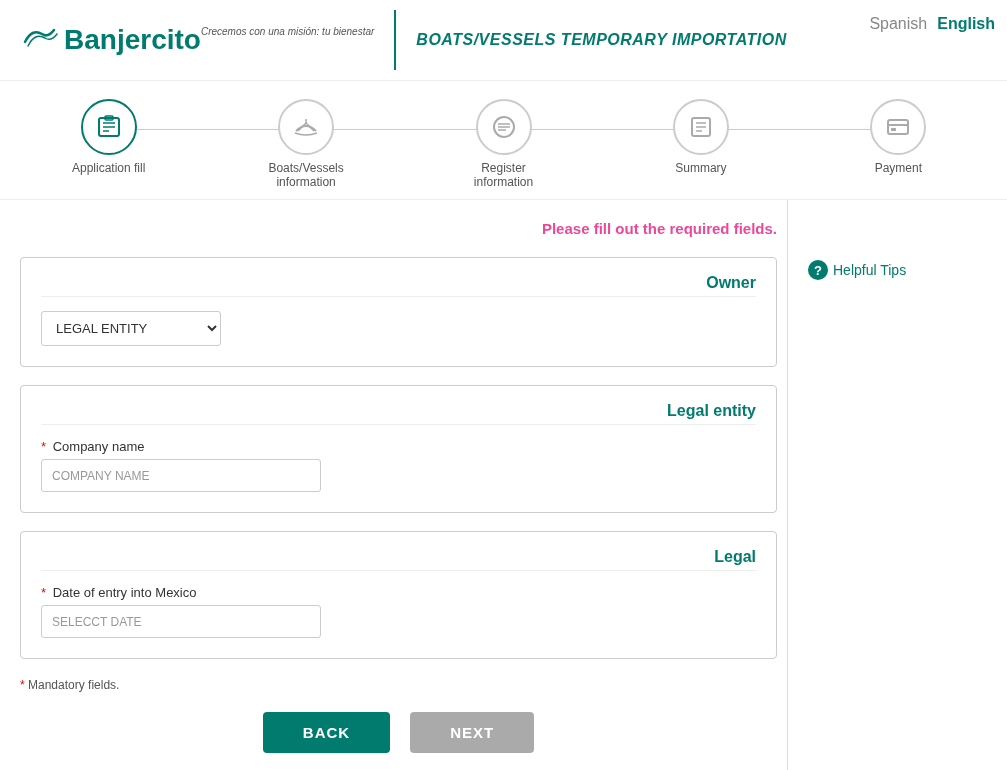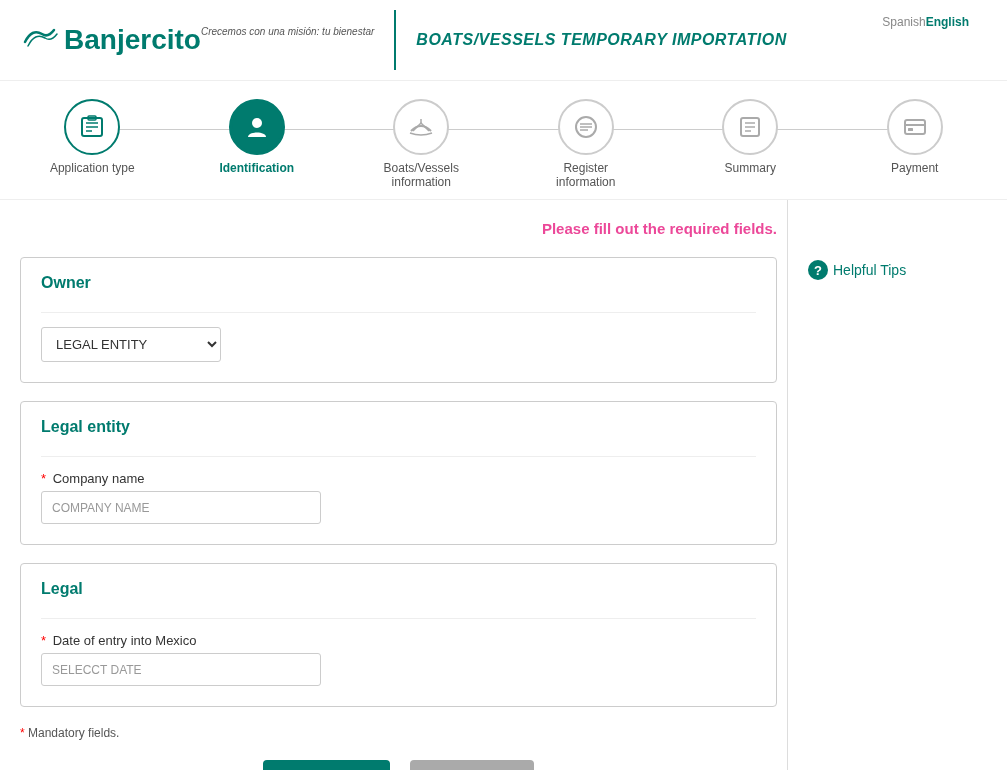--- a/index.html
+++ b/index.html
@@ -44,24 +44,25 @@
     }
     .header-title {
       color: #007b6e;
       font-size: 16px;
       font-style: italic;
       font-weight: bold;
       letter-spacing: 0.5px;
     }
     .header-lang {
       position: absolute;
-      right: 38px;
+      right: 12px;
       top: 15px;
       display: flex;
-      font-size: 12px;
+      gap: 10px;
+      font-size: 16px;
       color: #888;
     }
     .header-lang a {
       color: #007b6e;
       text-decoration: none;
       font-weight: bold;
     }
 
     
     .stepper {
@@ -138,22 +139,23 @@
       border: 1px solid #ccc;
       border-radius: 4px;
       margin-bottom: 18px;
       padding: 16px 20px 20px;
     }
     .card-title {
       color: #007b6e;
       font-size: 16px;
       font-weight: bold;
       margin-bottom: 14px;
-      padding-bottom: 20px;
+      padding-bottom: 4px;
       border-bottom: 1px solid #eee;
+      text-align: right;
     }
     .field-label {
       font-size: 13px;
       color: #333;
       margin-bottom: 5px;
     }
     .field-label .req {
       color: red;
       margin-right: 3px;
     }
@@ -279,32 +281,23 @@
   <div class="step">
     <div class="step-circle completed">
       <svg viewBox="0 0 28 28" fill="none">
         <rect x="4" y="5" width="20" height="18" rx="2" stroke="#007b6e" stroke-width="2"></rect>
         <line x1="8" y1="10" x2="20" y2="10" stroke="#007b6e" stroke-width="1.5"></line>
         <line x1="8" y1="14" x2="20" y2="14" stroke="#007b6e" stroke-width="1.5"></line>
         <line x1="8" y1="18" x2="14" y2="18" stroke="#007b6e" stroke-width="1.5"></line>
         <rect x="10" y="3" width="8" height="4" rx="1" stroke="#007b6e" stroke-width="1.5"></rect>
       </svg>
     </div>
-    <span class="step-label">Application type</span>
-  </div>
-
-  <div class="step">
-    <div class="step-circle active">
-      <svg viewBox="0 0 28 28" fill="none">
-        <circle cx="14" cy="10" r="5" fill="white"></circle>
-        <path d="M5 24 C5 18 23 18 23 24" fill="white"></path>
-      </svg>
-    </div>
-    <span class="step-label active">Identification</span>
-  </div>
+    <span class="step-label">Application fill</span>
+  </div>
+
 
   <div class="step">
     <div class="step-circle">
       <svg viewBox="0 0 28 28" fill="none">
         <path d="M4 18 Q14 8 24 18" stroke="#aaa" stroke-width="2" fill="none"></path>
         <path d="M6 18 L14 10 L22 18" stroke="#aaa" stroke-width="1.5" fill="none"></path>
         <line x1="14" y1="10" x2="14" y2="6" stroke="#aaa" stroke-width="1.5"></line>
         <path d="M3 20 Q14 24 25 20" stroke="#aaa" stroke-width="1.5" fill="none"></path>
       </svg>
     </div>

